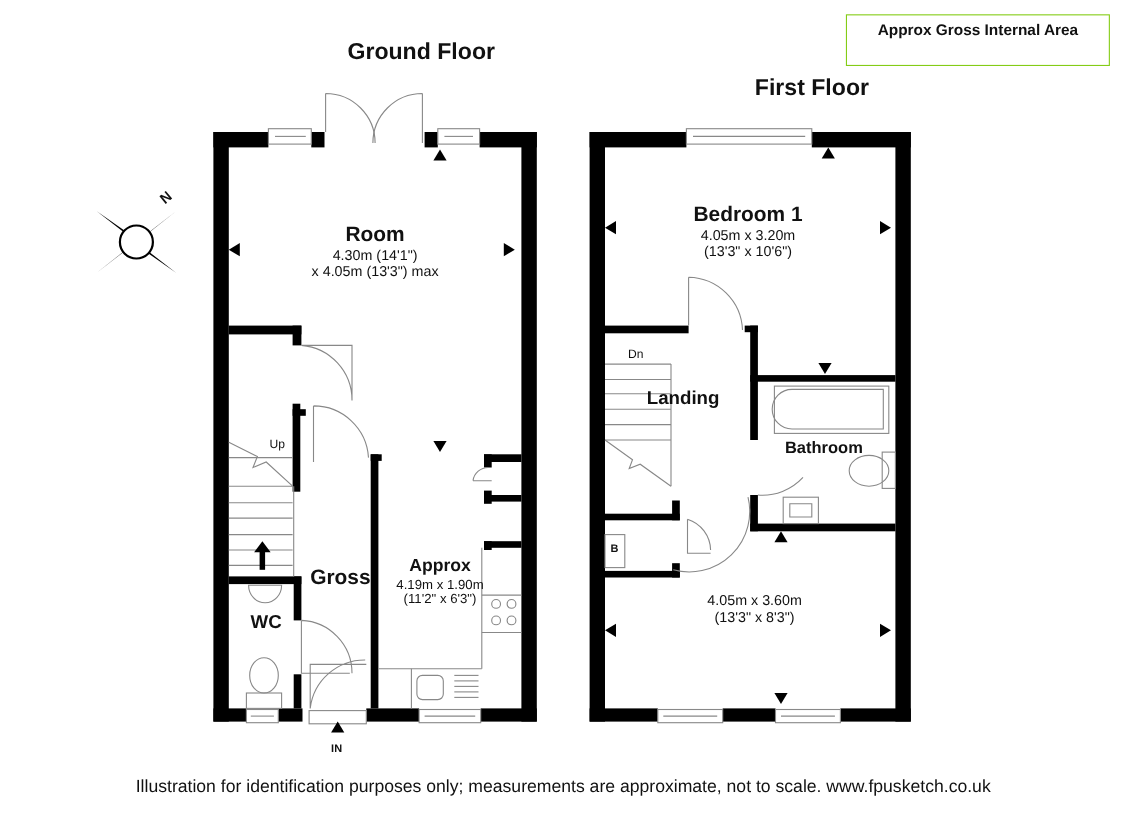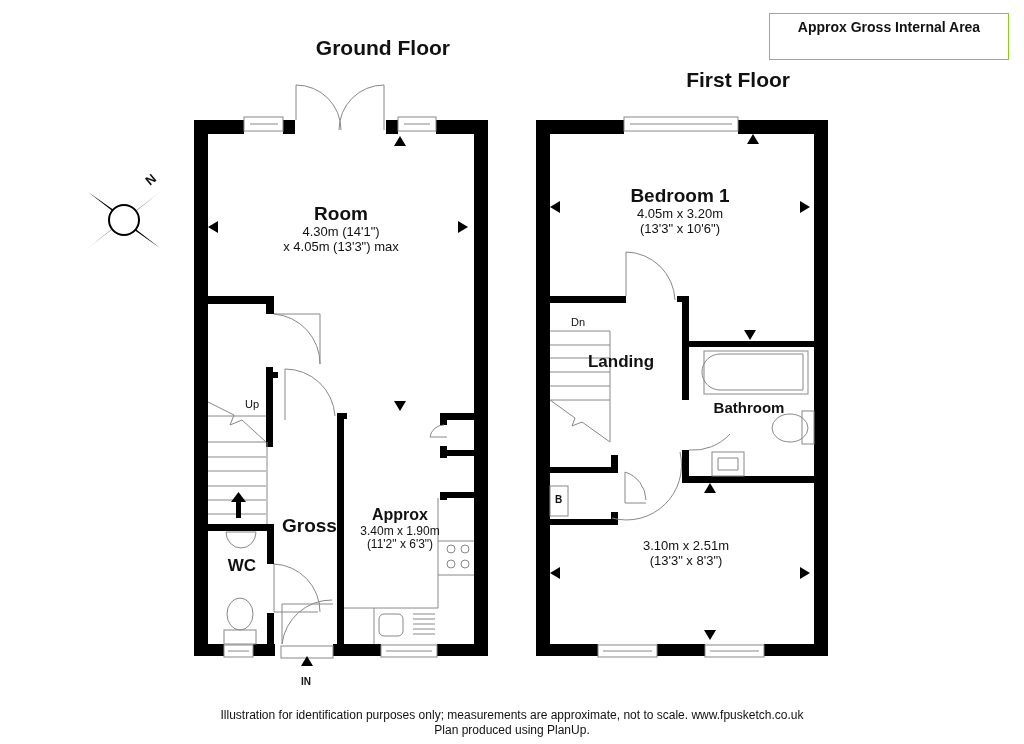--- a/index.html
+++ b/index.html
@@ -4,21 +4,21 @@
 <style>
   html,body{margin:0;padding:0;background:#fff;}
   body{width:1024px;height:744px;position:relative;overflow:hidden;font-family:"Liberation Sans",sans-serif;color:#111;}
   .abs{position:absolute;}
   .title{font-weight:bold;font-size:21px;text-align:right;}
   .area-box{position:absolute;left:769px;top:13px;width:240px;height:47px;border:1px solid #84cc16;text-align:center;font-weight:bold;font-size:14px;line-height:19px;padding-top:4px;box-sizing:border-box;}
   .room{position:absolute;text-align:center;white-space:nowrap;}
   .room .name{font-weight:bold;font-size:19px;line-height:20px;}
   .room .dim{font-size:13px;line-height:15px;}
   .small{font-size:11px;}
-  .footer{position:absolute;left:0;width:1024px;top:708px;text-align:center;font-size:12px;line-height:15px;}
+  .footer{position:absolute;left:0;width:1024px;top:708px;text-align:center;font-size:16px;line-height:15px;}
   svg{position:absolute;left:0;top:0;}
 </style>
 </head>
 <body>
 
 <svg width="1024" height="744">
 
   <g fill="#000">
 
     <rect x="194" y="120" width="14" height="536"></rect>
@@ -221,21 +221,21 @@
 
 <div class="abs" style="left:146px;top:172px;font-weight:bold;font-size:13px;transform:rotate(-40deg);">N</div>
 
 <div class="room" style="left:241px;top:204px;width:200px;">
   <div class="name">Room</div>
   <div class="dim">4.30m (14'1")</div>
   <div class="dim">x 4.05m (13'3") max</div>
 </div>
 <div class="room" style="left:352px;top:505px;width:96px;">
   <div class="name" style="font-size:16px;">Approx</div>
-  <div class="dim" style="font-size:12px;line-height:13px;">3.40m x 1.90m</div>
+  <div class="dim" style="font-size:12px;line-height:13px;">4.19m x 1.90m</div>
   <div class="dim" style="font-size:12px;line-height:13px;">(11'2" x 6'3")</div>
 </div>
 <div class="room" style="left:282px;top:516px;width:50px;">
   <div class="name">Gross</div>
 </div>
 <div class="room" style="left:222px;top:556px;width:40px;">
   <div class="name" style="font-size:17px;">WC</div>
 </div>
 <div class="abs small" style="left:245px;top:398px;">Up</div>
 <div class="abs" style="left:301px;top:676px;font-size:10px;font-weight:bold;">IN</div>
@@ -245,22 +245,21 @@
   <div class="dim">4.05m x 3.20m</div>
   <div class="dim">(13'3" x 10'6")</div>
 </div>
 <div class="room" style="left:576px;top:352px;width:90px;">
   <div class="name" style="font-size:17px;">Landing</div>
 </div>
 <div class="room" style="left:700px;top:398px;width:98px;">
   <div class="name" style="font-size:15px;">Bathroom</div>
 </div>
 <div class="room" style="left:596px;top:538px;width:180px;">
-  <div class="dim">3.10m x 2.51m</div>
+  <div class="dim">4.05m x 3.60m</div>
   <div class="dim">(13'3" x 8'3")</div>
 </div>
 <div class="abs small" style="left:571px;top:316px;">Dn</div>
 <div class="abs" style="left:555px;top:494px;font-size:10px;font-weight:bold;">B</div>
 
 <div class="footer">
   <div>Illustration for identification purposes only; measurements are approximate, not to scale. www.fpusketch.co.uk</div>
-  <div>Plan produced using PlanUp.</div>
 </div>
 
 </body></html>

